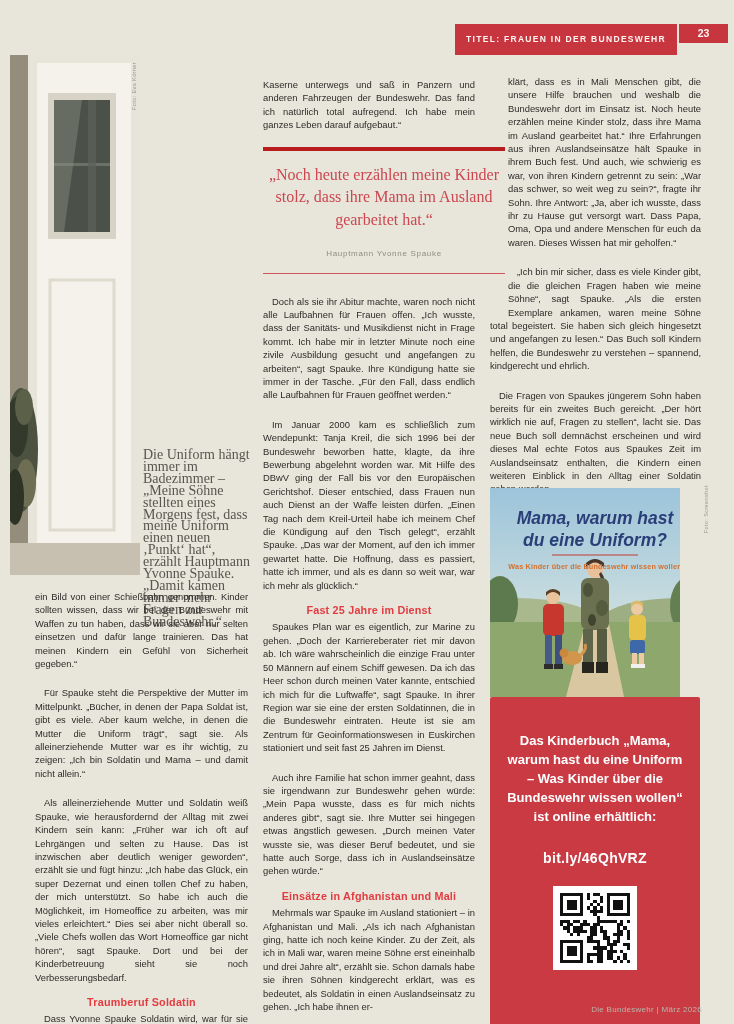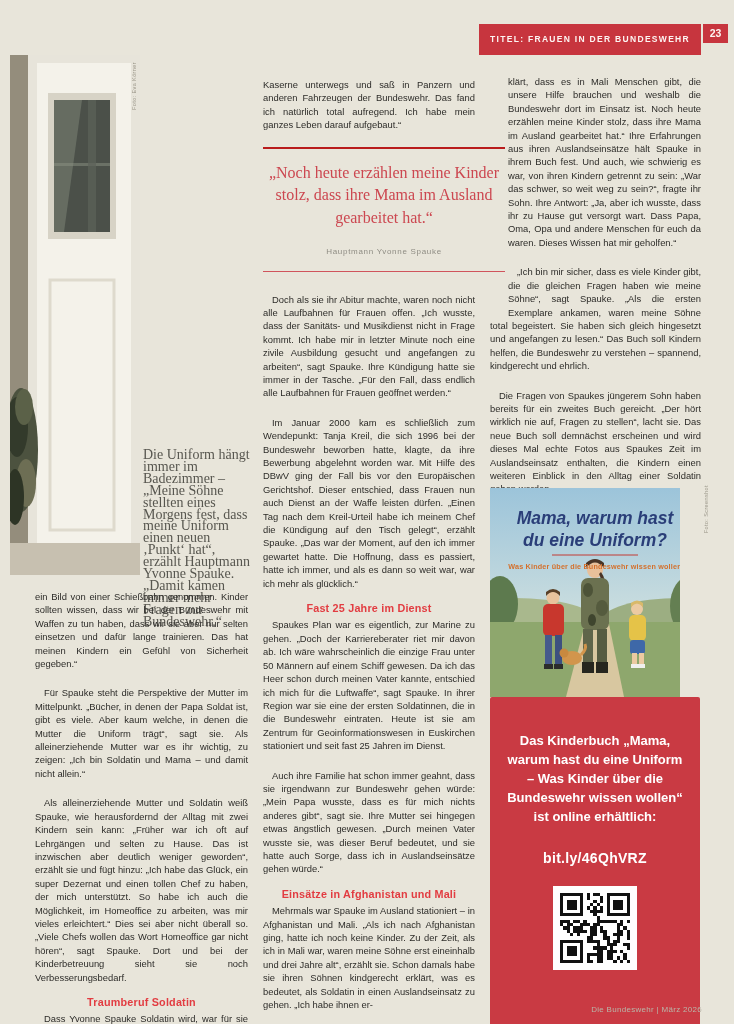--- a/index.html
+++ b/index.html
@@ -9,21 +9,21 @@
     font-family:"Liberation Sans", sans-serif; color:#2d2c29;
   }
   
   .header-badges { position:absolute; top:24px; right:6px; display:flex; gap:2px; }
   .badge {
     background:#c7353e; color:#fdf4f2; font-size:8.5px; font-weight:bold;
     letter-spacing:1.3px; height:19px; line-height:19px; padding:6px 11px;
   }
   .pagenum {
     background:#c7353e; color:#fdf4f2; font-size:10.5px; font-weight:bold;
-    height:19px; line-height:19px; width:25px; text-align:center;
+    height:19px; line-height:19px; width:49px; text-align:center;
   }
   
   .photo { position:absolute; left:10px; top:55px; width:130px; height:520px; overflow:hidden; }
   .photo svg { display:block; }
   .vcredit {
     position:absolute; writing-mode:vertical-rl; transform:rotate(180deg);
     font-size:5.5px; color:#9b978a; letter-spacing:.4px; white-space:nowrap;
   }
   .vcredit.left  { left:131px; top:62px; }
   .vcredit.right { left:703px; top:485px; }
@@ -39,21 +39,21 @@
   .left-col   { left:35px;  top:590px; width:213px; }
   .mid-col    { left:263px; top:78px;  width:212px; }
   .right-col  { left:490px; top:75px;  width:211px; }
   h3.red-head {
     margin:12px 0 3px 0; font-size:10.8px; font-weight:bold; color:#e23c41;
     letter-spacing:.2px; text-align:center;
   }
   
   .quote-block {
     width:242px; margin-top:15px; margin-bottom:21px;
-    border-top:2px solid #b91c1c; border-bottom:1px solid #d0545c;
+    border-top:4px solid #b91c1c; border-bottom:1px solid #d0545c;
     padding:13px 0 12px 0; text-align:center;
   }
   .quote-text {
     font-family:"Liberation Serif", serif; font-size:16px; line-height:22.5px;
     color:#cc4750; margin:0;
   }
   .quote-attr {
     margin:9px 0 0 0; font-size:8px; color:#8f8d84; letter-spacing:.7px;
   }
   

